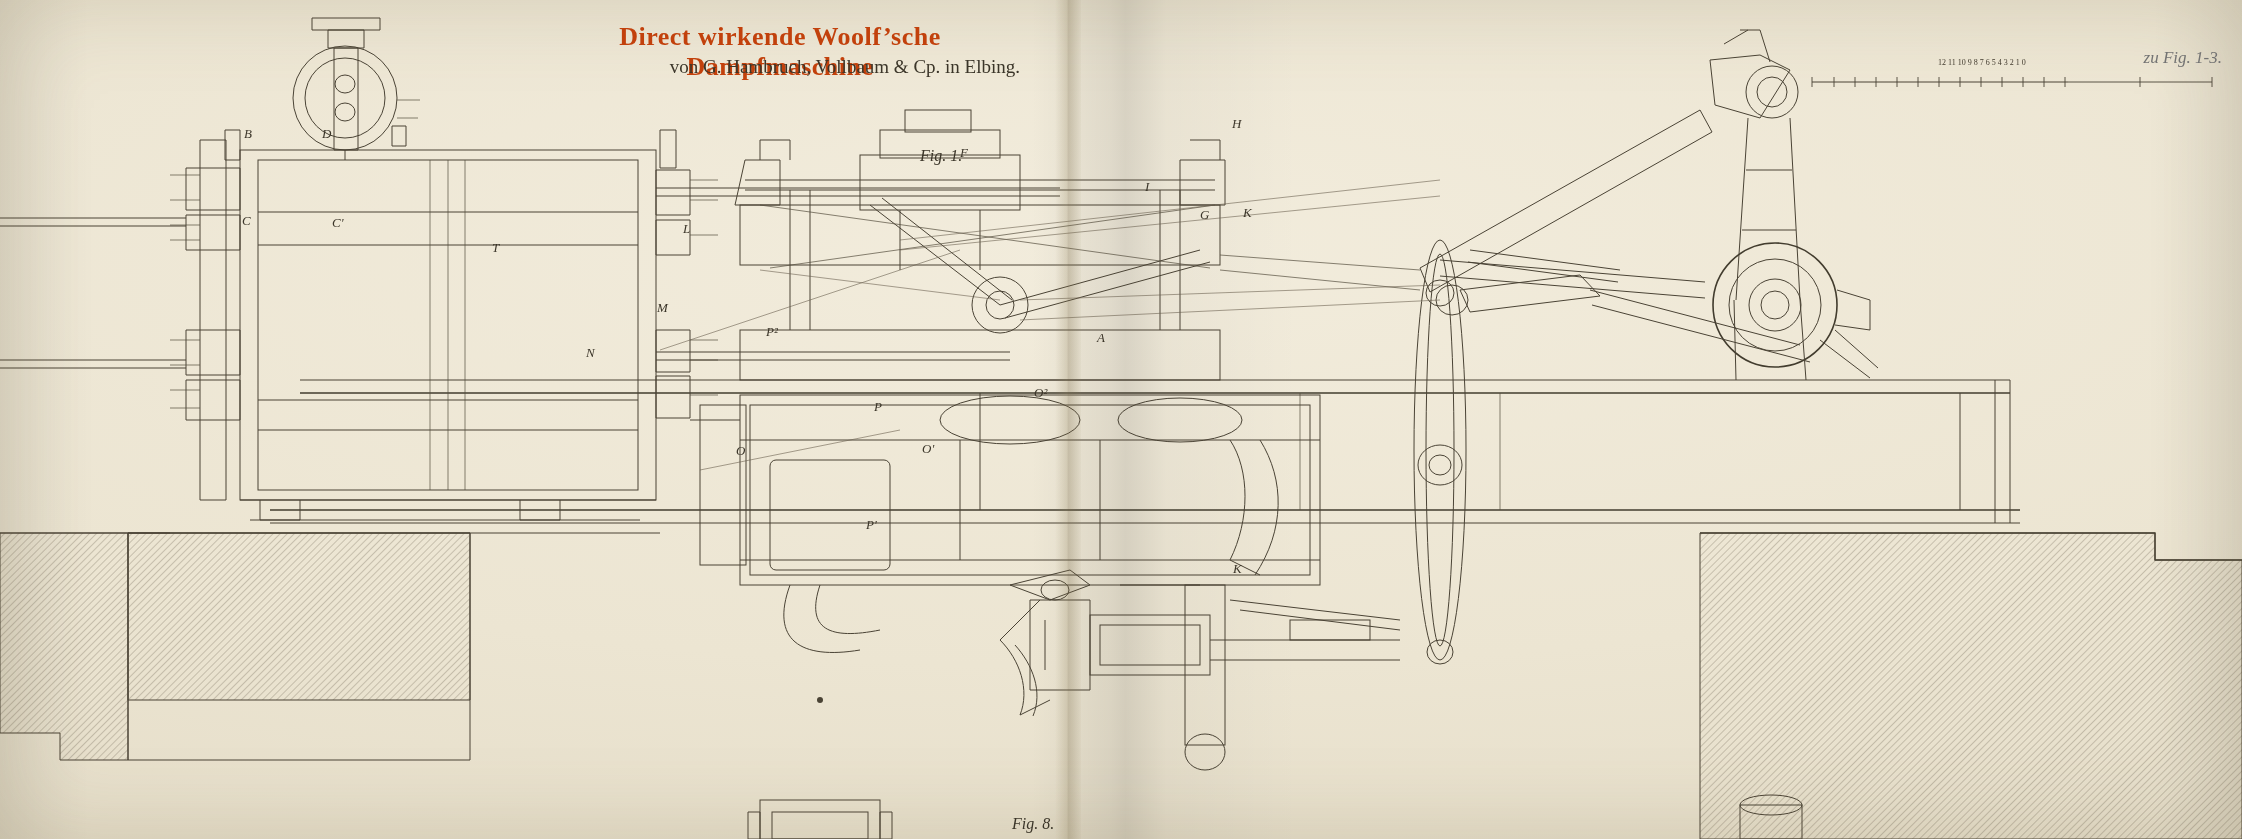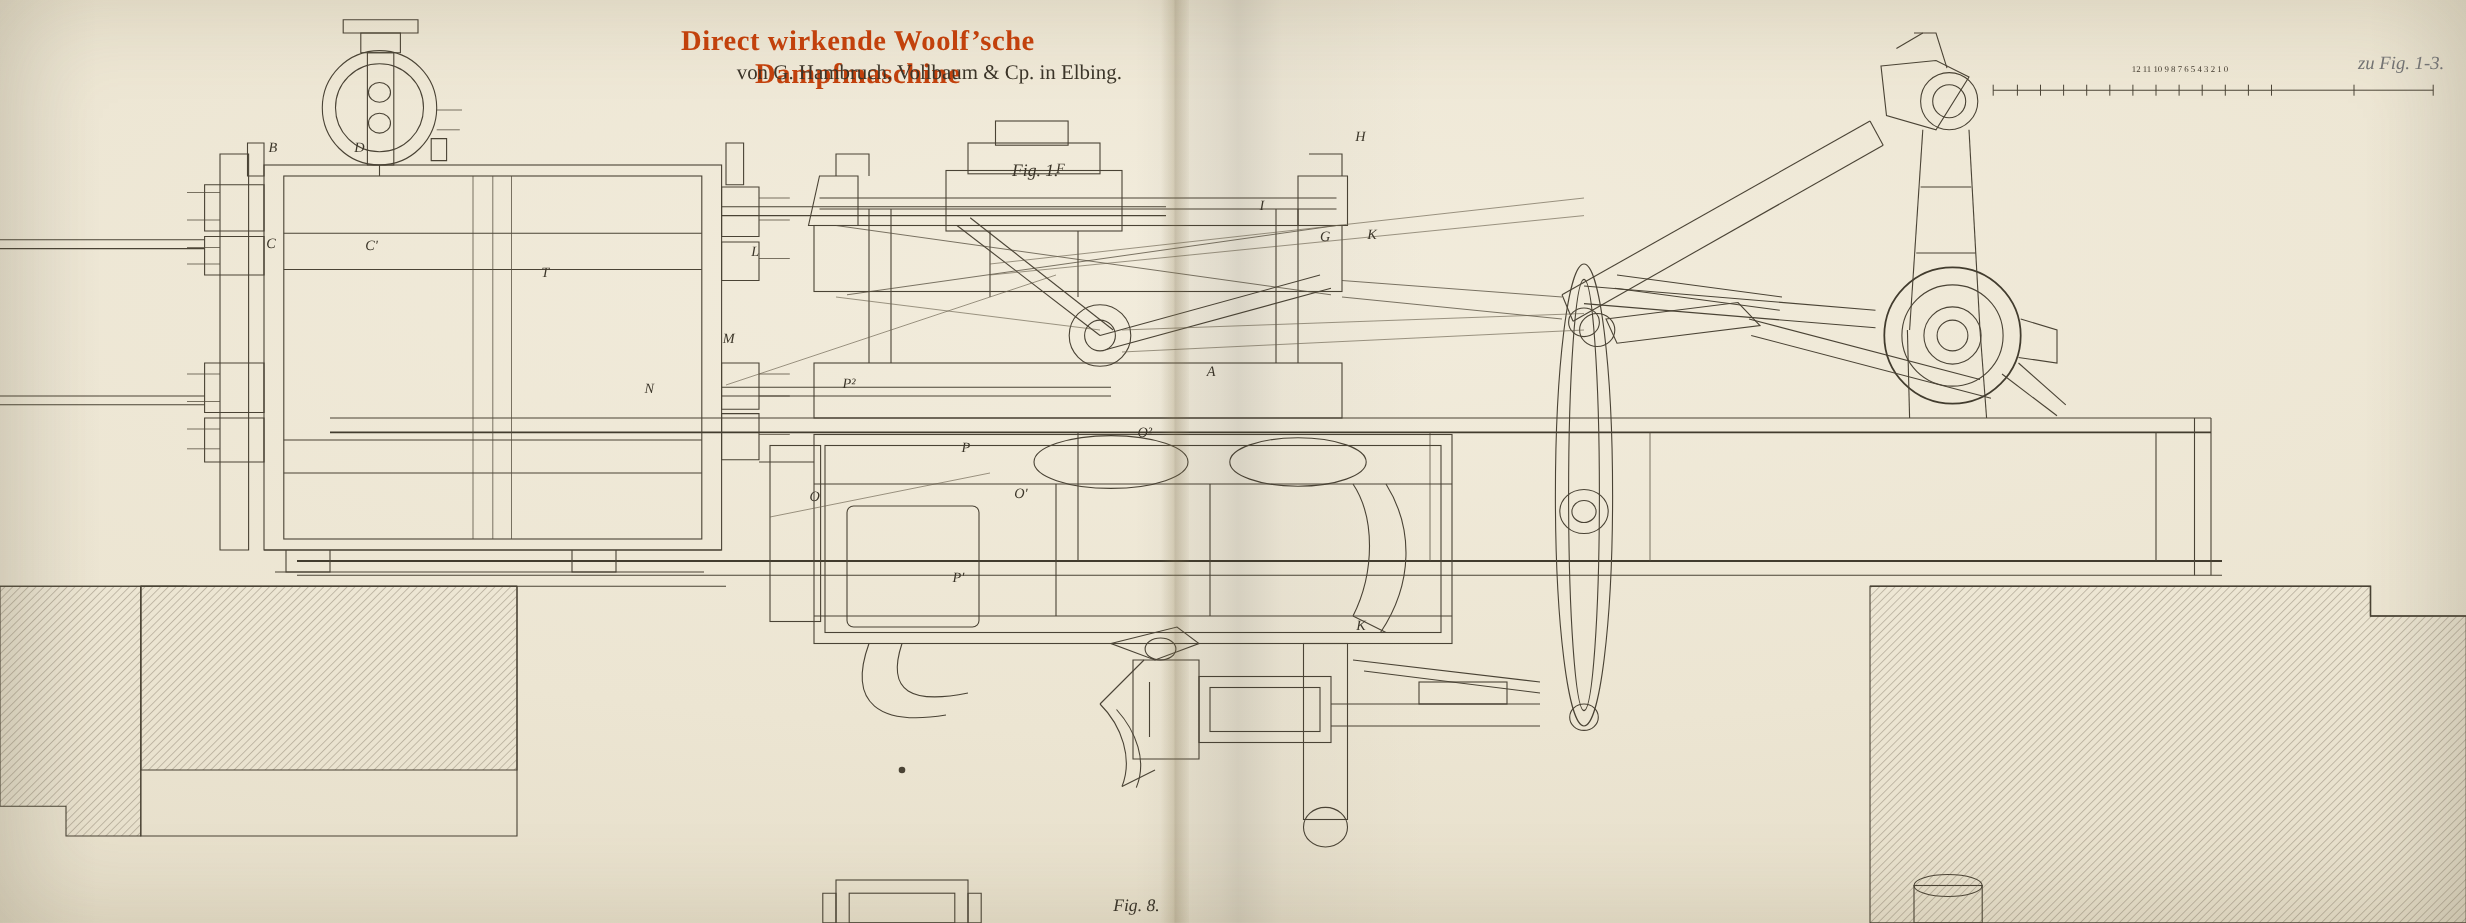--- a/index.html
+++ b/index.html
@@ -344,21 +344,21 @@
 </div>
 
 <div class="part-label" style="left:244px;top:126px;">B</div>
 <div class="part-label" style="left:322px;top:126px;">D</div>
 <div class="part-label" style="left:242px;top:213px;">C</div>
 <div class="part-label" style="left:332px;top:215px;">C'</div>
 <div class="part-label" style="left:492px;top:240px;">T</div>
 <div class="part-label" style="left:683px;top:221px;">L</div>
 <div class="part-label" style="left:657px;top:300px;">M</div>
 <div class="part-label" style="left:586px;top:345px;">N</div>
-<div class="part-label" style="left:766px;top:341px;">P²</div>
+<div class="part-label" style="left:766px;top:324px;">P²</div>
 <div class="part-label" style="left:874px;top:399px;">P</div>
 <div class="part-label" style="left:866px;top:517px;">P'</div>
 <div class="part-label" style="left:736px;top:443px;">O</div>
 <div class="part-label" style="left:922px;top:441px;">O'</div>
 <div class="part-label" style="left:1034px;top:385px;">O²</div>
 <div class="part-label" style="left:960px;top:145px;">F</div>
 <div class="part-label" style="left:1097px;top:330px;">A</div>
 <div class="part-label" style="left:1145px;top:179px;">I</div>
 <div class="part-label" style="left:1232px;top:116px;">H</div>
 <div class="part-label" style="left:1200px;top:207px;">G</div>

